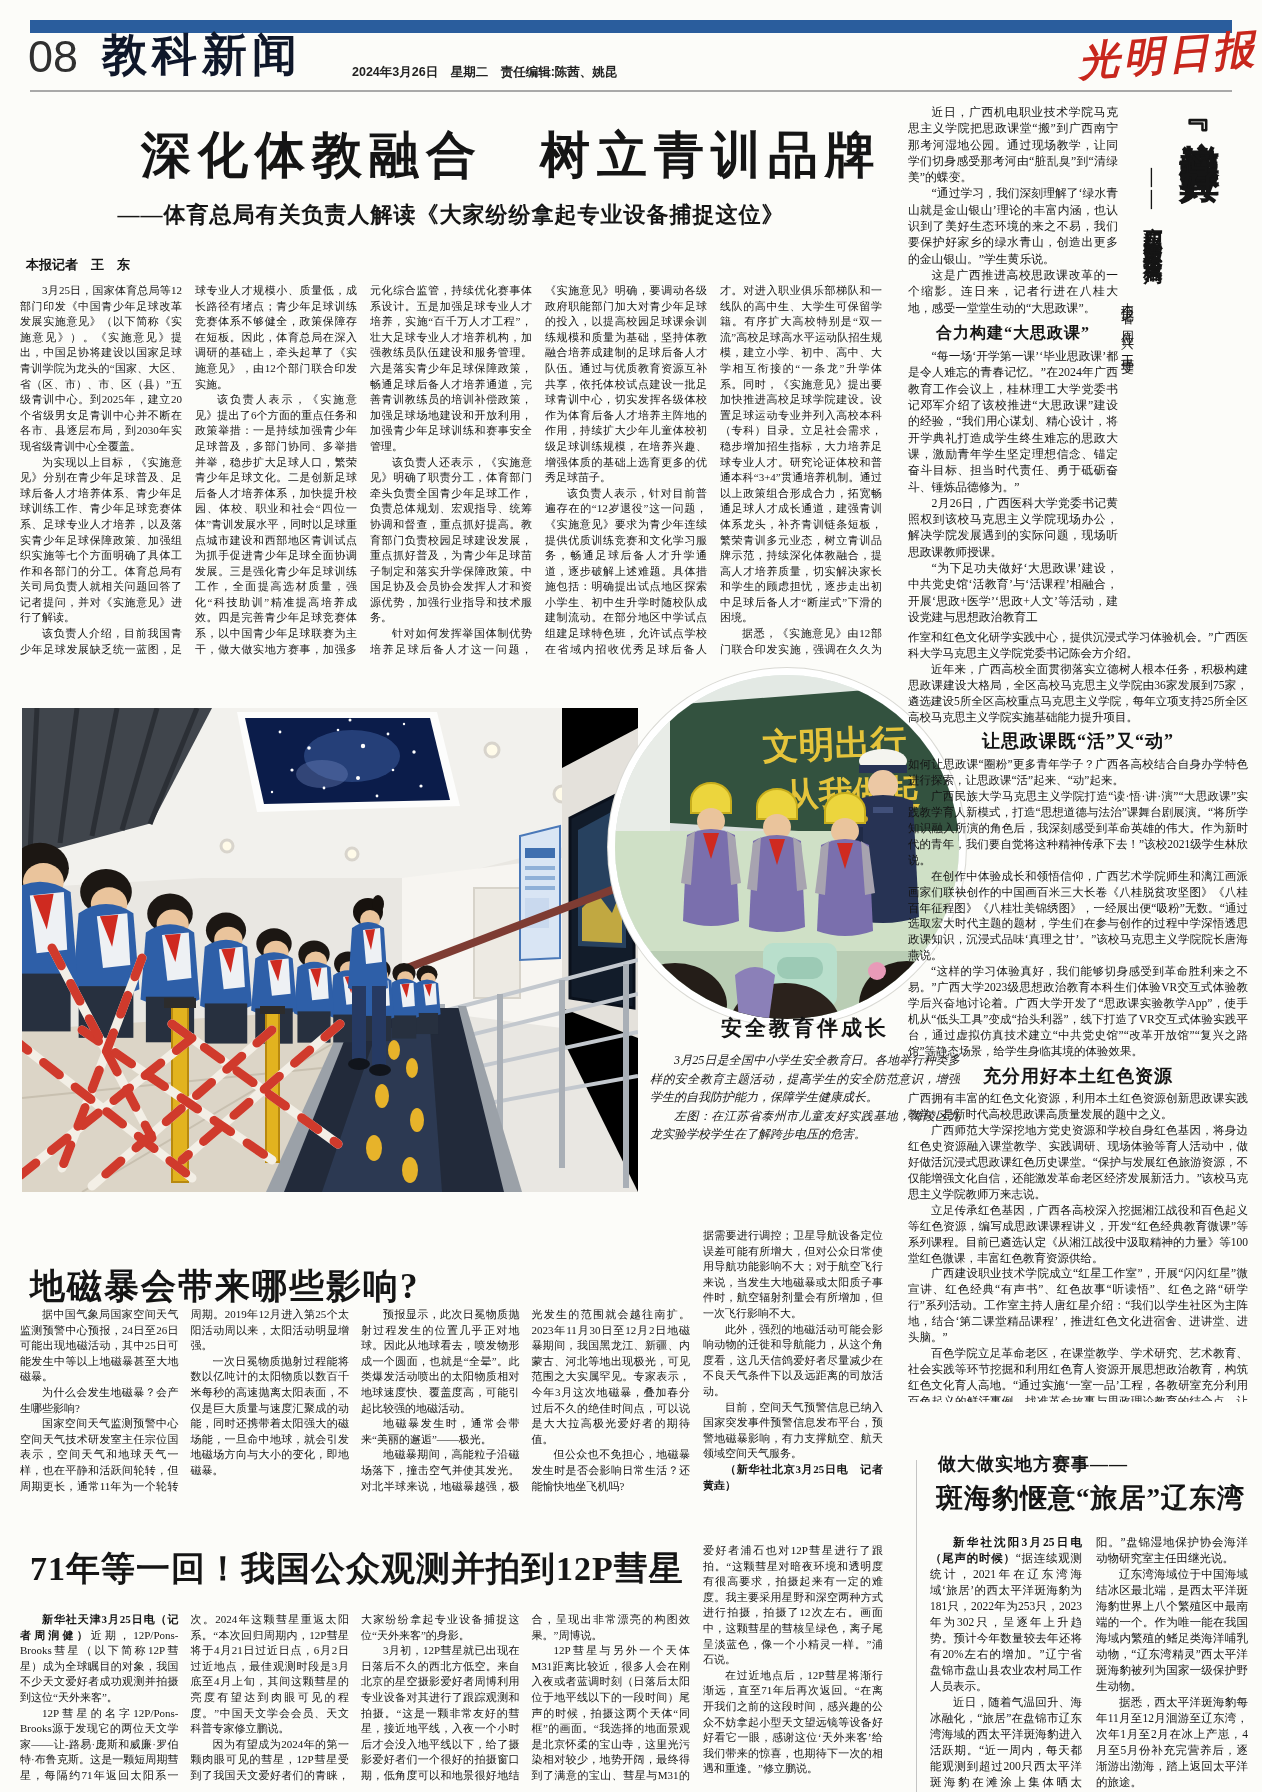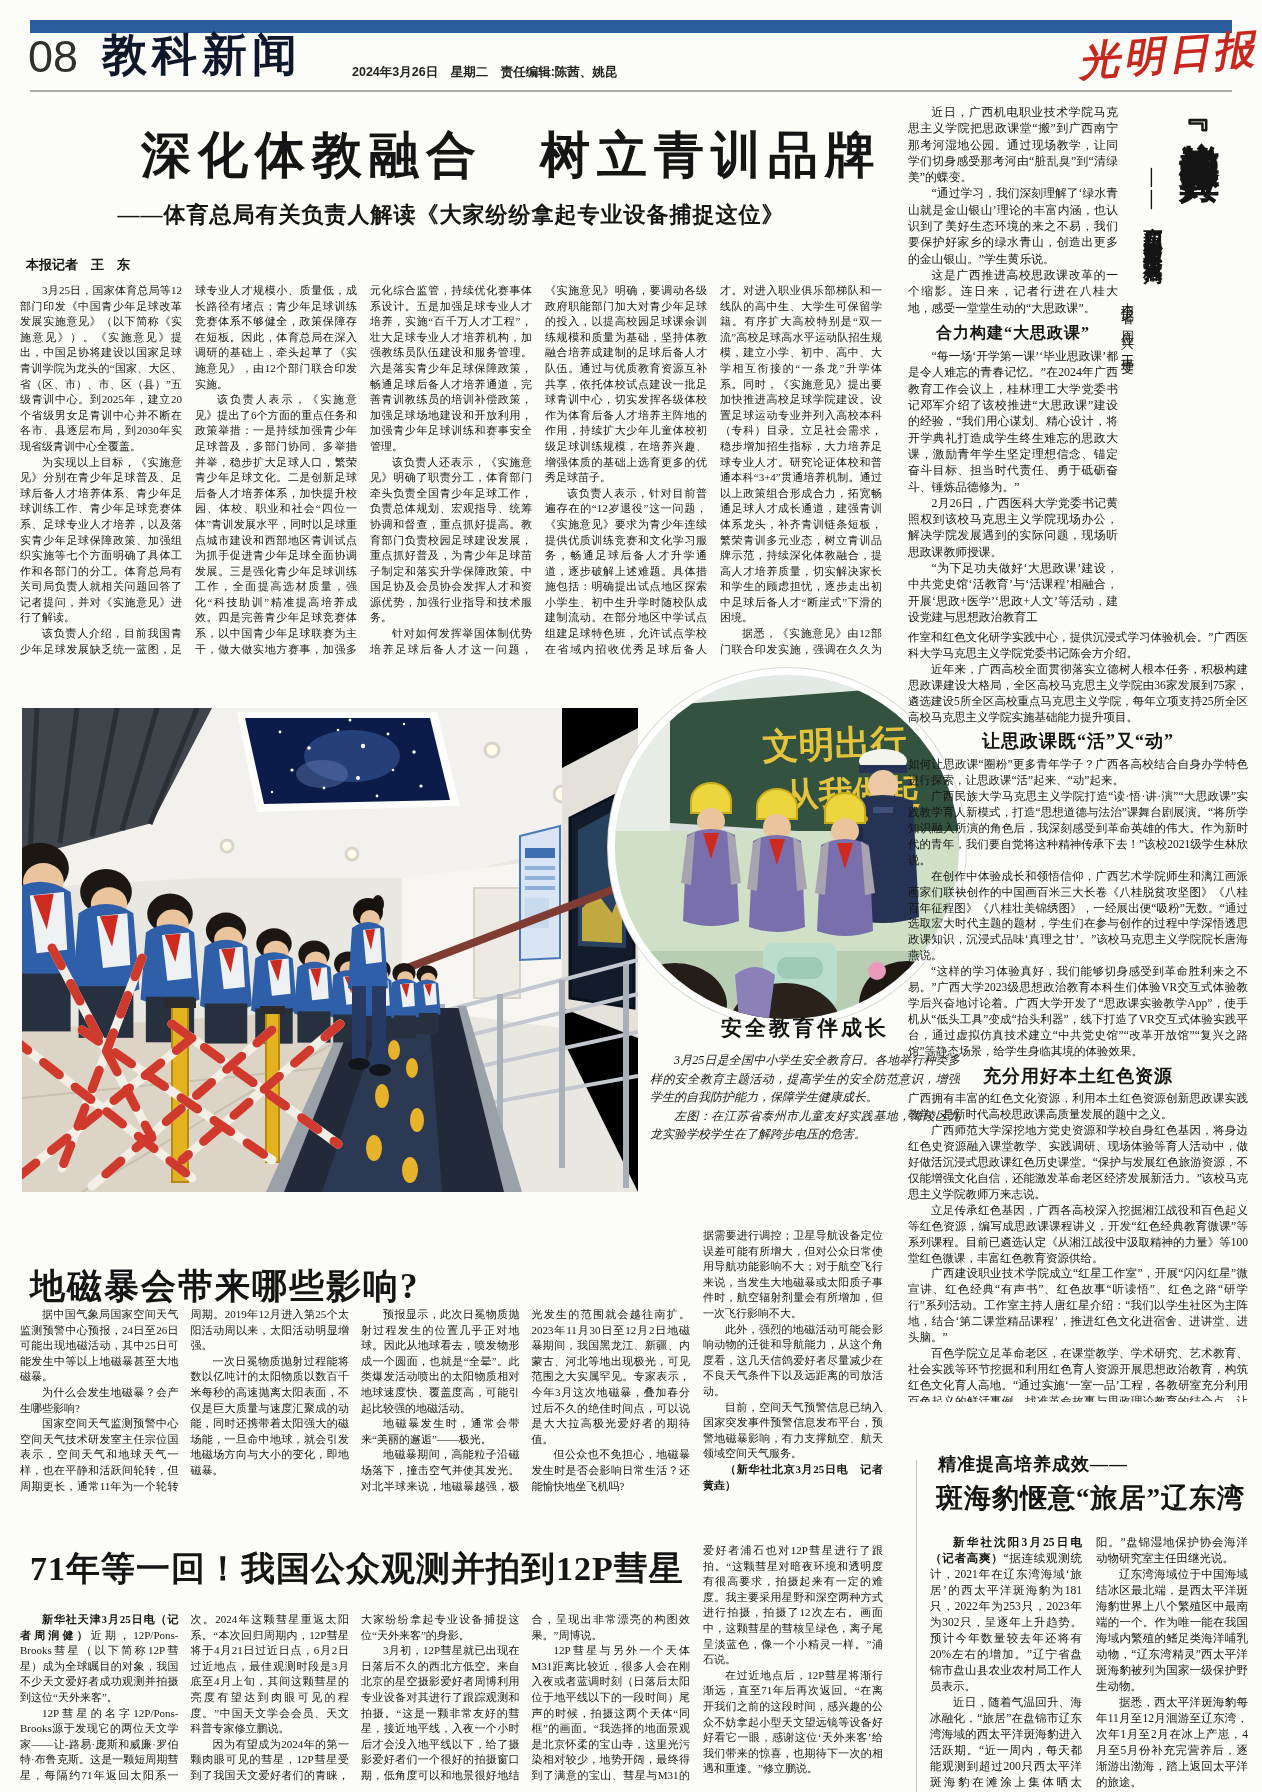--- a/index.html
+++ b/index.html
@@ -279,24 +279,24 @@
     <div style="display:contents;"><p>12P彗星的名字12P/Pons-Brooks源于发现它的两位天文学家——让-路易·庞斯和威廉·罗伯特·布鲁克斯。这是一颗短周期彗星，每隔约71年返回太阳系一次。2024年这颗彗星重返太阳系。“本次回归周期内，12P彗星将于4月21日过近日点，6月2日过近地点，最佳观测时段是3月底至4月上旬，其间这颗彗星的亮度有望达到肉眼可见的程度。”中国天文学会会员、天文科普专家修立鹏说。</p><p>因为有望成为2024年的第一颗肉眼可见的彗星，12P彗星受到了我国天文爱好者们的青睐，大家纷纷拿起专业设备捕捉这位“天外来客”的身影。</p><p>3月初，12P彗星就已出现在日落后不久的西北方低空。来自北京的星空摄影爱好者周博利用专业设备对其进行了跟踪观测和拍摄。“这是一颗非常友好的彗星，接近地平线，入夜一个小时后才会没入地平线以下，给了摄影爱好者们一个很好的拍摄窗口期，低角度可以和地景很好地结合，呈现出非常漂亮的构图效果。”周博说。</p><p>12P彗星与另外一个天体M31距离比较近，很多人会在刚入夜或者蓝调时刻（日落后太阳位于地平线以下的一段时间）尾声的时候，拍摄这两个天体“同框”的画面。“我选择的地面景观是北京怀柔的宝山寺，这里光污染相对较少，地势开阔，最终得到了满意的宝山、彗星与M31的合影。”周博开心地说。另一位来自北京的星空摄影</p></div>
   </div>
   <div class="abs clip body-txt cont" style="left:703px;top:1543px;width:180px;height:249px;">
     <div>
         <p>爱好者浦石也对12P彗星进行了跟拍。“这颗彗星对暗夜环境和透明度有很高要求，拍摄起来有一定的难度。我主要采用星野和深空两种方式进行拍摄，拍摄了12次左右。画面中，这颗彗星的彗核呈绿色，离子尾呈淡蓝色，像一个小精灵一样。”浦石说。</p>
         <p>在过近地点后，12P彗星将渐行渐远，直至71年后再次返回。“在离开我们之前的这段时间，感兴趣的公众不妨拿起小型天文望远镜等设备好好看它一眼，感谢这位‘天外来客’给我们带来的惊喜，也期待下一次的相遇和重逢。”修立鹏说。</p>
       </div>
   </div>
 
   <div class="abs" style="left:916px;top:1460px;width:1px;height:332px;background:#c4c4c4;"></div>
-  <div class="abs" style="left:938px;top:1452px;font-size:18px;font-weight:bold;letter-spacing:1px;">精准提高培养成效——</div>
+  <div class="abs" style="left:938px;top:1452px;font-size:18px;font-weight:bold;letter-spacing:1px;">做大做实地方赛事——</div>
   <h2 class="abs" style="left:936px;top:1480px;font-size:27px;letter-spacing:1px;">斑海豹惬意“旅居”辽东湾</h2>
   <div class="abs cols2 clip" style="left:930px;top:1534px;width:318px;height:258px;font-size:11.5px;line-height:16px;">
-    <p><b>新华社沈阳3月25日电（记者高爽）</b><span>“据连续观测统计，2021年在辽东湾海域‘旅居’的西太平洋斑海豹为181只，2022年为253只，2023年为302只，呈逐年上升趋势。预计今年数量较去年还将有20%左右的增加。”辽宁省盘锦市盘山县农业农村局工作人员表示。</span></p>
+    <p><b>新华社沈阳3月25日电（尾声的时候）</b><span>“据连续观测统计，2021年在辽东湾海域‘旅居’的西太平洋斑海豹为181只，2022年为253只，2023年为302只，呈逐年上升趋势。预计今年数量较去年还将有20%左右的增加。”辽宁省盘锦市盘山县农业农村局工作人员表示。</span></p>
     <div style="display:contents;"><p>近日，随着气温回升、海冰融化，“旅居”在盘锦市辽东湾海域的西太平洋斑海豹进入活跃期。“近一周内，每天都能观测到超过200只西太平洋斑海豹在滩涂上集体晒太阳。”盘锦湿地保护协会海洋动物研究室主任田继光说。</p><p>辽东湾海域位于中国海域结冰区最北端，是西太平洋斑海豹世界上八个繁殖区中最南端的一个。作为唯一能在我国海域内繁殖的鳍足类海洋哺乳动物，“辽东湾精灵”西太平洋斑海豹被列为国家一级保护野生动物。</p><p>据悉，西太平洋斑海豹每年11月至12月洄游至辽东湾，次年1月至2月在冰上产崽，4月至5月份补充完营养后，逐渐游出渤海，踏上返回太平洋的旅途。</p></div>
   </div>
 
   <div class="abs clip" style="left:908px;top:104px;width:210px;height:524px;font-size:11.8px;line-height:16.3px;">
     <div>
         <p>近日，广西机电职业技术学院马克思主义学院把思政课堂“搬”到广西南宁那考河湿地公园。通过现场教学，让同学们切身感受那考河由“脏乱臭”到“清绿美”的蝶变。</p>
         <p>“通过学习，我们深刻理解了‘绿水青山就是金山银山’理论的丰富内涵，也认识到了美好生态环境的来之不易，我们要保护好家乡的绿水青山，创造出更多的金山银山。”学生黄乐说。</p>
         <p>这是广西推进高校思政课改革的一个缩影。连日来，记者行进在八桂大地，感受一堂堂生动的“大思政课”。</p>
       </div>
     <h3 class="rail-h3" style="font-size:16px;">合力构建“大思政课”</h3>

